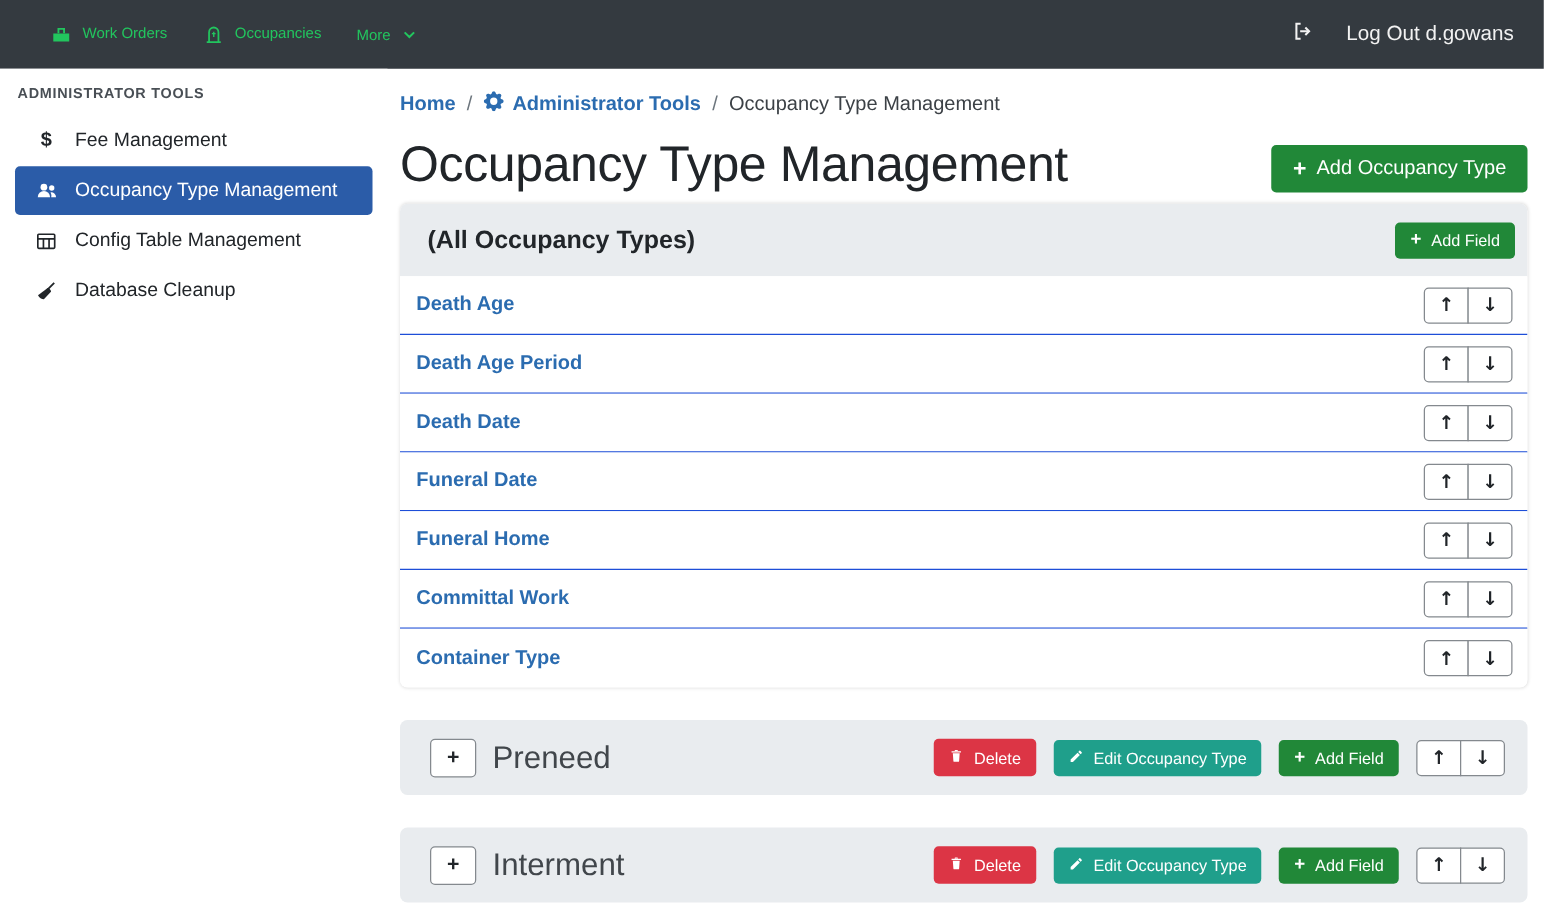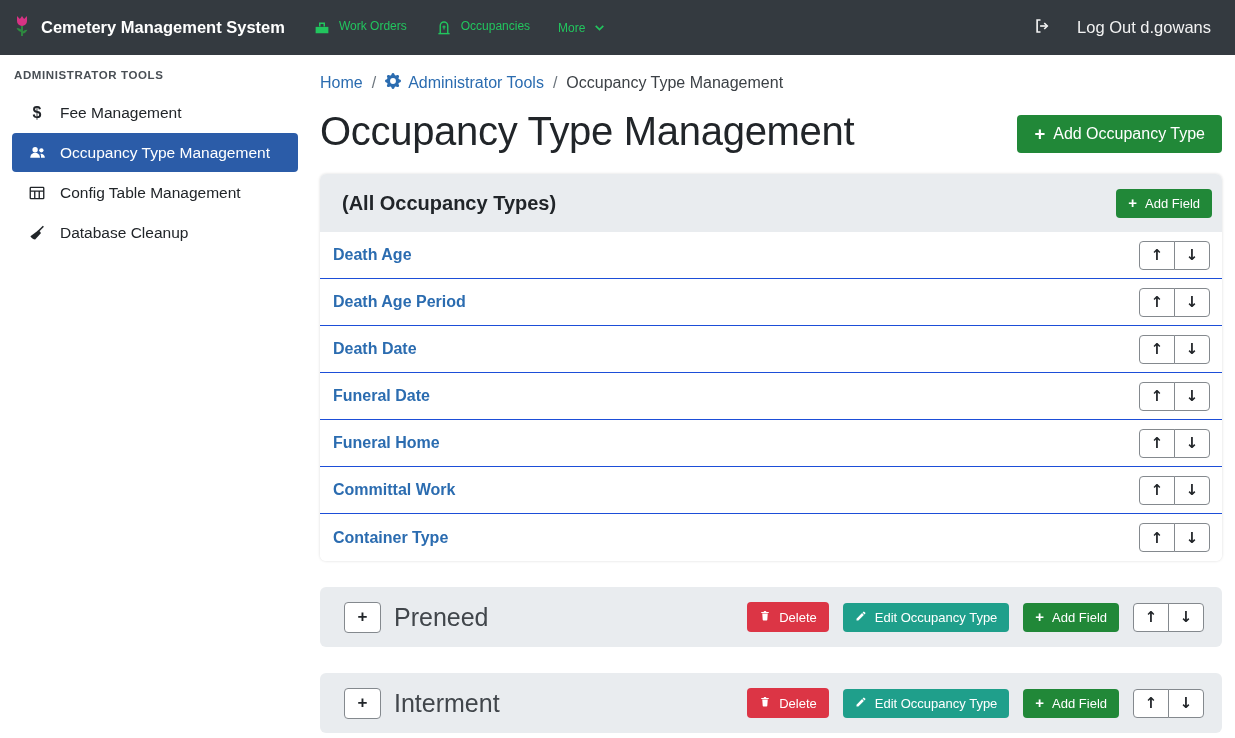--- a/index.html
+++ b/index.html
@@ -32,41 +32,41 @@
   .sidebar-item.active .s-icon { color:#fff; }
   .dollar-glyph { font-weight:700; font-size:16px; }
 
   
   .main { position:absolute; top:55px; left:310px; width:925px; bottom:0;
     padding:18px 13px 0 10px; overflow:hidden; }
 
   .breadcrumb { display:flex; align-items:center; gap:9px; font-size:16px;
     color:#6c757d; }
   .crumb-link { color:#2b6cb0; text-decoration:none; display:flex;
-    align-items:center; gap:7px; cursor:pointer; }
+    align-items:center; gap:7px; cursor:pointer;font-weight:bold; }
   .crumb-current { color:#3c4146; }
   .crumb-sep { color:#6c757d; }
 
   .page-header { display:flex; align-items:flex-start;
     justify-content:space-between; margin-top:16px; }
   .page-title { font-size:40px; font-weight:400; color:#212529;
     letter-spacing:-0.3px; }
 
   .btn { display:inline-flex; align-items:center; gap:8px; border:none;
     border-radius:4px; color:#fff; cursor:pointer;
     font-family:"Liberation Sans", sans-serif; }
   .btn-green { background:#218838; }
   .btn-red { background:#dc3545; }
   .btn-teal { background:#1f9f8b; }
   .btn-lg { padding:10px 17px; font-size:16px; margin-top:6px; }
   .btn-sm { padding:7px 12px; font-size:13px; }
   .plus-glyph { font-weight:700; font-size:1.15em; line-height:1; }
 
   
-  .card { margin-top:20px; border-radius:6px; overflow:hidden;
+  .card { margin-top:8px; border-radius:6px; overflow:hidden;
     box-shadow:0 0 3px rgba(0,0,0,0.15); }
   .card-header { background:#e9ecef; display:flex; align-items:center;
     justify-content:space-between; padding:12px 10px 12px 22px; height:58px; }
   .card-title { font-size:20px; font-weight:600; color:#212529; }
   .field-row { background:#fff; display:flex; align-items:center;
     justify-content:space-between; height:47px; padding:0 12px 0 13px;
     border-bottom:1px solid #1d4ed8; }
   .field-row:last-child { border-bottom:none; }
   .field-link { color:#2b6cb0; font-weight:700; font-size:16px;
     text-decoration:none; cursor:pointer; }
@@ -89,31 +89,20 @@
   .section-title { font-size:25px; font-weight:400; color:#41464b;
     margin-left:13px; flex:1; }
   .section-actions { display:flex; align-items:center; gap:14px;padding-left:36px; }
 
   svg { flex:none; }
 </style>
 </head>
 <body>
 
 <nav class="navbar">
-  <a class="brand">
-    <span>
-      <svg width="20" height="26" viewBox="0 0 24 28">
-        <path d="M6 2 L6 8 a6 6 0 0 0 12 0 L18 2 L14.5 5.5 L12 2 L9.5 5.5 Z" fill="#d63384"></path>
-        <path d="M12 14 V26" stroke="#2e8b40" stroke-width="2.2" fill="none"></path>
-        <path d="M12 21 C8.5 21.5 6.5 18.5 5.5 16.5 C9.5 16.5 11.2 18.5 12 20.5 Z" fill="#2e8b40"></path>
-        <path d="M12 23 C15.5 23.5 17.5 20.5 18.5 18.5 C14.5 18.5 12.8 20.5 12 22.5 Z" fill="#2e8b40"></path>
-      </svg>
-    </span>
-    <span>Cemetery Management System</span>
-  </a>
 
   <div class="nav-links">
     <a class="nav-link">
       <span>
         <svg width="18" height="18" viewBox="0 0 24 24">
           <path d="M3.5 10.5h17V19h-17z" fill="currentColor"></path>
           <path d="M9 10V5.5h6V10" fill="none" stroke="currentColor" stroke-width="2"></path>
         </svg>
       </span>
       <span>Work Orders</span>

